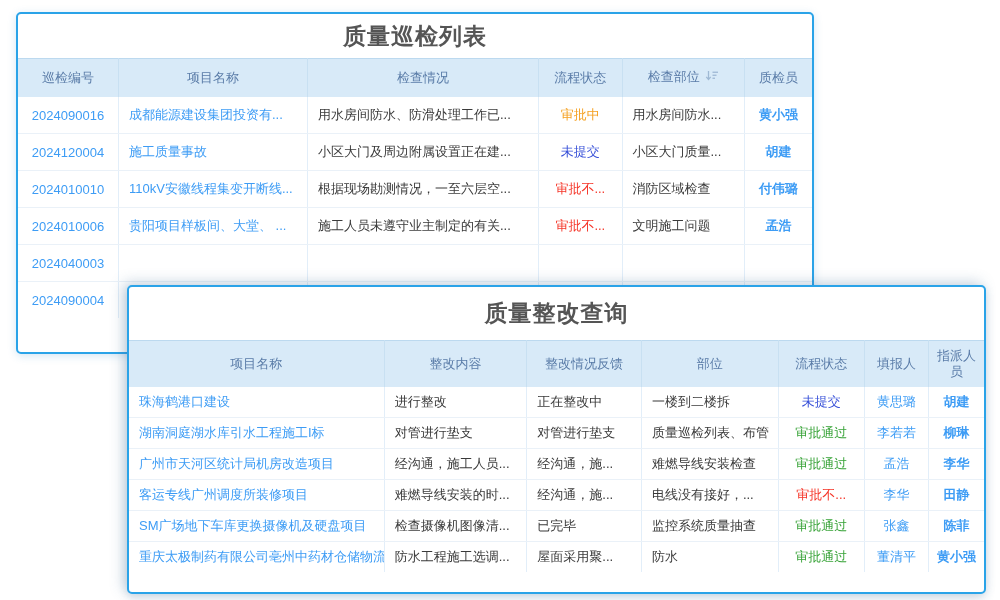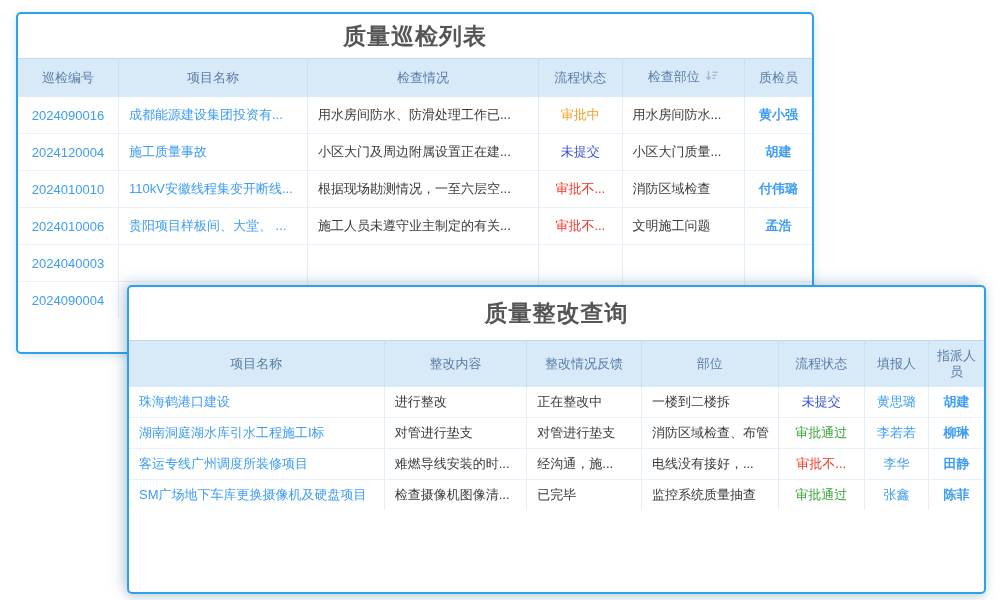--- a/index.html
+++ b/index.html
@@ -172,38 +172,56 @@
           <td class="c-feedback">正在整改中</td>
           <td class="c-part">一楼到二楼拆</td>
           <td class="c-status st-unsubmitted">未提交</td>
           <td class="c-reporter link">黄思璐</td>
           <td class="c-assignee link">胡建</td>
         </tr>
         <tr>
           <td class="c-project link">湖南洞庭湖水库引水工程施工I标</td>
           <td class="c-content">对管进行垫支</td>
           <td class="c-feedback">对管进行垫支</td>
-          <td class="c-part">消防区域检查、布管</td>
+          <td class="c-part">质量巡检列表、布管</td>
           <td class="c-status st-approved">审批通过</td>
           <td class="c-reporter link">李若若</td>
           <td class="c-assignee link">柳琳</td>
+        </tr>
+        <tr>
+          <td class="c-project link">广州市天河区统计局机房改造项目</td>
+          <td class="c-content">经沟通，施工人员...</td>
+          <td class="c-feedback">经沟通，施...</td>
+          <td class="c-part">难燃导线安装检查</td>
+          <td class="c-status st-approved">审批通过</td>
+          <td class="c-reporter link">孟浩</td>
+          <td class="c-assignee link">李华</td>
         </tr>
         <tr>
           <td class="c-project link">客运专线广州调度所装修项目</td>
           <td class="c-content">难燃导线安装的时...</td>
           <td class="c-feedback">经沟通，施...</td>
           <td class="c-part">电线没有接好，...</td>
           <td class="c-status st-rejected">审批不...</td>
           <td class="c-reporter link">李华</td>
           <td class="c-assignee link">田静</td>
         </tr>
         <tr>
           <td class="c-project link">SM广场地下车库更换摄像机及硬盘项目</td>
           <td class="c-content">检查摄像机图像清...</td>
           <td class="c-feedback">已完毕</td>
           <td class="c-part">监控系统质量抽查</td>
           <td class="c-status st-approved">审批通过</td>
           <td class="c-reporter link">张鑫</td>
           <td class="c-assignee link">陈菲</td>
         </tr>
+        <tr>
+          <td class="c-project link">重庆太极制药有限公司亳州中药材仓储物流</td>
+          <td class="c-content">防水工程施工选调...</td>
+          <td class="c-feedback">屋面采用聚...</td>
+          <td class="c-part">防水</td>
+          <td class="c-status st-approved">审批通过</td>
+          <td class="c-reporter link">董清平</td>
+          <td class="c-assignee link">黄小强</td>
+        </tr>
       </tbody>
   </table>
 </div>
 
 </body></html>

